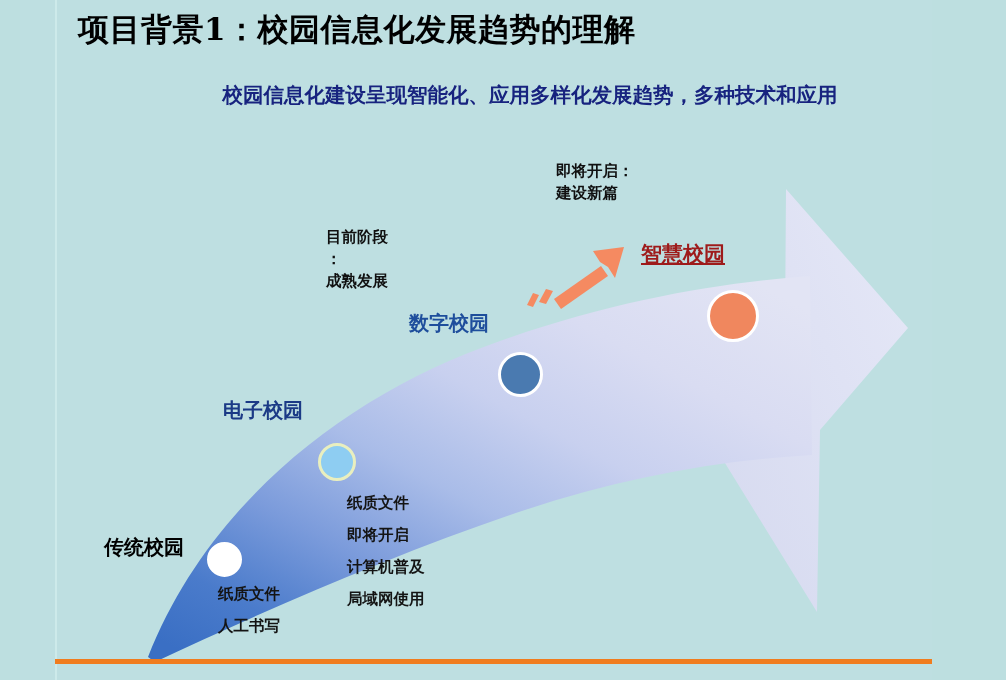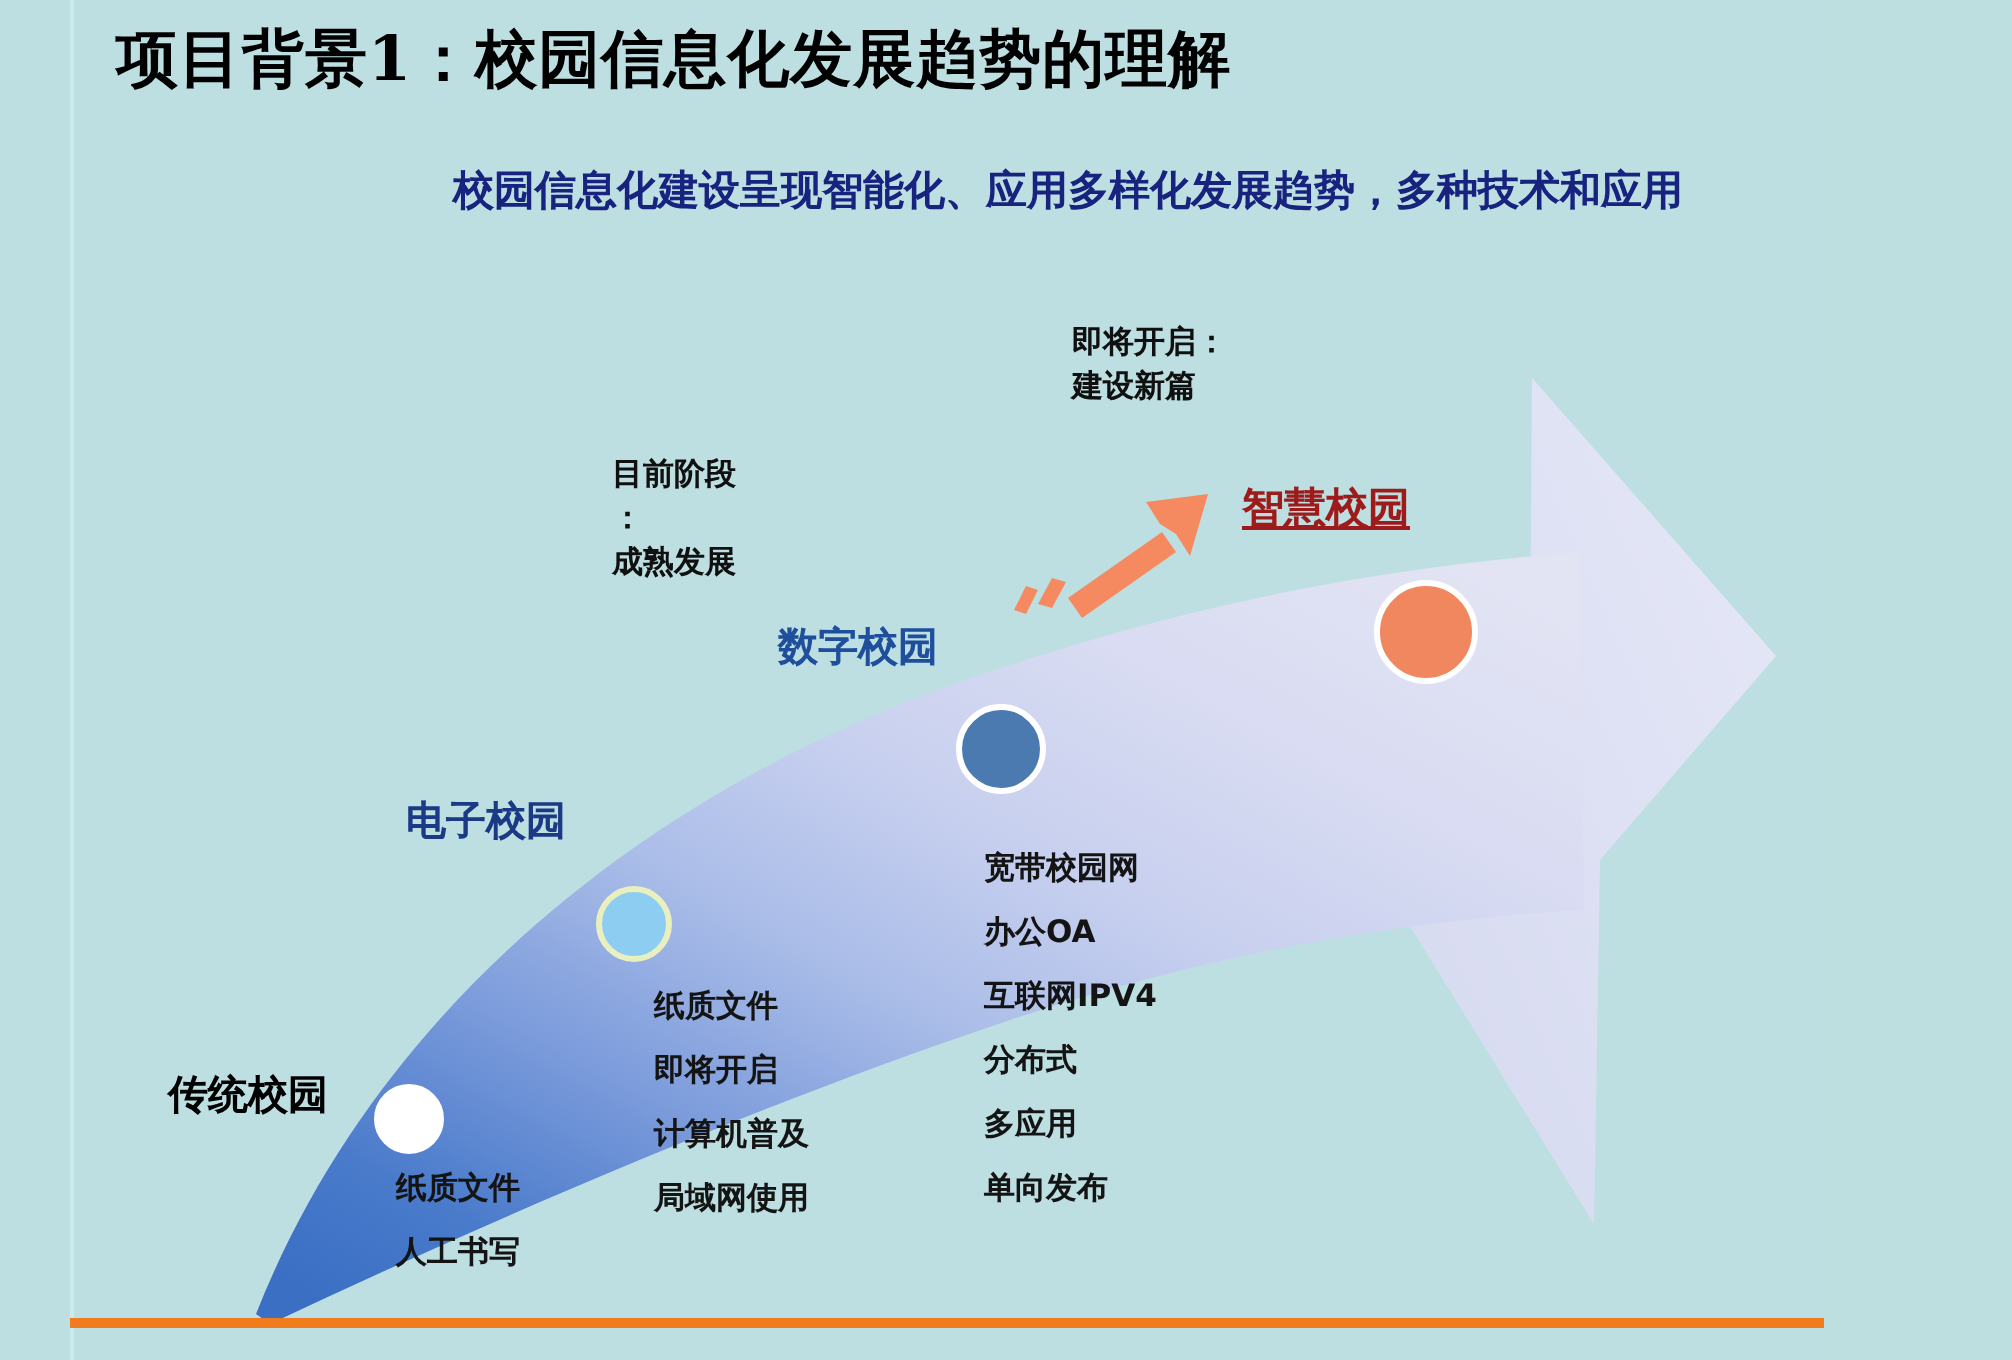--- a/index.html
+++ b/index.html
@@ -12,20 +12,21 @@
     background: #bddfe0;
     font-family: "DejaVu Sans", sans-serif;
     overflow: hidden;
   }
   #slide {
     position: relative;
     width: 912px;
     height: 680px;
     background: #bedfe1;
     overflow: hidden;
+    margin-left: 20px;
   }
   
   .left-rule {
     position: absolute;
     left: 35px;
     top: 0;
     width: 2px;
     height: 680px;
     background: #cdeaea;
   }
@@ -46,21 +47,21 @@
     font-family: "DejaVu Serif", "Liberation Serif", serif;
     font-size: 31px;
     font-weight: bold;
     color: #000000;
     letter-spacing: 0.5px;
     white-space: nowrap;
   }
   
   .subtitle {
     position: absolute;
-    left: 76px;
+    left: 52px;
     top: 80px;
     width: 880px;
     text-align: center;
     color: #17237f;
     font-weight: bold;
     font-size: 20.5px;
     line-height: 31px;
     font-family: "DejaVu Sans", sans-serif;
   }
   .subtitle .l1 { display:block; text-indent: 36px; }
@@ -237,24 +238,16 @@
   <div class="feature-list list-traditional">
       <div>纸质文件</div>
       <div>人工书写</div>
     </div>
   <div class="feature-list list-electronic">
       <div>纸质文件</div>
       <div>即将开启</div>
       <div>计算机普及</div>
       <div>局域网使用</div>
     </div>
-  <div class="feature-list list-digital">
-      <div>宽带校园网</div>
-      <div>办公OA</div>
-      <div>互联网IPV4</div>
-      <div>分布式</div>
-      <div>多应用</div>
-      <div>单向发布</div>
-    </div>
 
   <div class="bottom-rule"></div>
 
 </div>
 
 </body></html>

